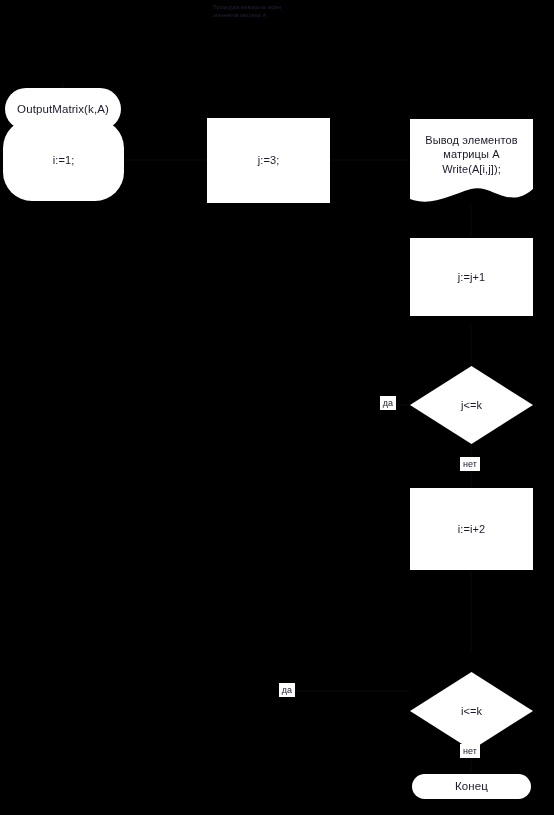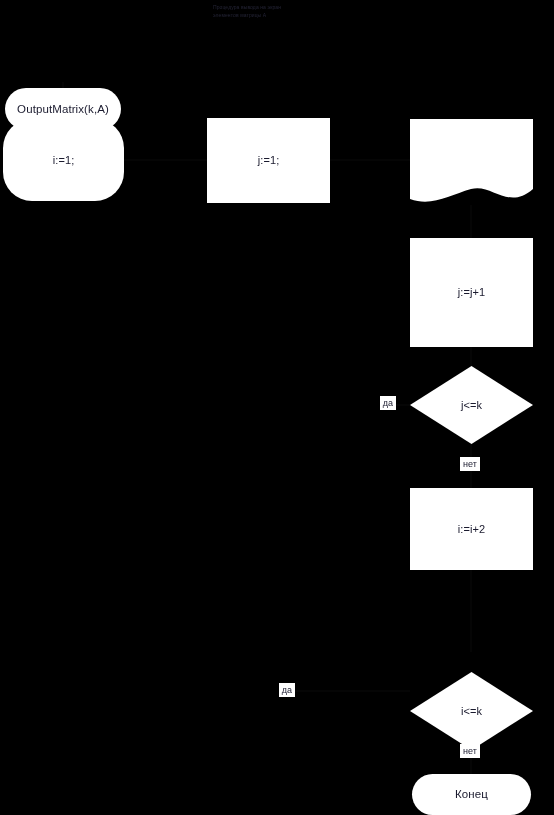--- a/index.html
+++ b/index.html
@@ -148,30 +148,33 @@
 
 <div class="node terminator" style="left:5px; top:40px; width:116px; height:42px;margin-top:48px;">
   <span>OutputMatrix(k,A)</span>
 </div>
 
 <div class="node process" style="left:3px; top:119px; width:121px; height:82px;border-radius:29px;">
   <span>i:=1;</span>
 </div>
 
 <div class="node process" style="left:207px; top:118px; width:123px; height:85px;">
-  <span>j:=1;</span>
+  <span>j:=3;</span>
 </div>
 
 <div class="node document" style="left:410px; top:119px; width:123px; height:87px;">
   <svg width="123" height="87" viewBox="0 0 123 87">
     <path d="M0,0 L123,0 L123,70 C98,92 82,64 61,70 C40,76 22,88 0,80 Z" fill="#ffffff" stroke="none"></path>
   </svg>
-</div>
-
-<div class="node process" style="left:410px; top:238px; width:123px; height:109px;">
+  <span class="doclabel">Вывод элементов
+матрицы A
+Write(A[i,j]);</span>
+</div>
+
+<div class="node process" style="left:410px; top:238px; width:123px; height:78px;">
   <span>j:=j+1</span>
 </div>
 
 <div class="node decision" style="left:410px; top:366px; width:123px; height:78px;">
   <svg width="123" height="78" viewBox="0 0 123 78">
     <polygon points="61.5,0 123,39 61.5,78 0,39" fill="#ffffff" stroke="none"></polygon>
   </svg>
   <span class="dlabel">j&lt;=k</span>
 </div>
 
@@ -179,21 +182,21 @@
   <span>i:=i+2</span>
 </div>
 
 <div class="node decision" style="left:410px; top:672px; width:123px; height:78px;">
   <svg width="123" height="78" viewBox="0 0 123 78">
     <polygon points="61.5,0 123,39 61.5,78 0,39" fill="#ffffff" stroke="none"></polygon>
   </svg>
   <span class="dlabel">i&lt;=k</span>
 </div>
 
-<div class="node terminator" style="left:412px; top:774px; width:119px; height:41px;">
+<div class="node terminator" style="left:412px; top:774px; width:119px; height:25px;">
   <span>Конец</span>
 </div>
 
 <div class="edge-label" style="left:380px; top:396px; width:16px; height:14px;">да</div>
 
 <div class="edge-label" style="left:460px; top:457px; width:20px; height:14px;">нет</div>
 
 <div class="edge-label" style="left:279px; top:683px; width:16px; height:14px;">да</div>
 
 <div class="edge-label" style="left:460px; top:744px; width:20px; height:14px;">нет</div>

